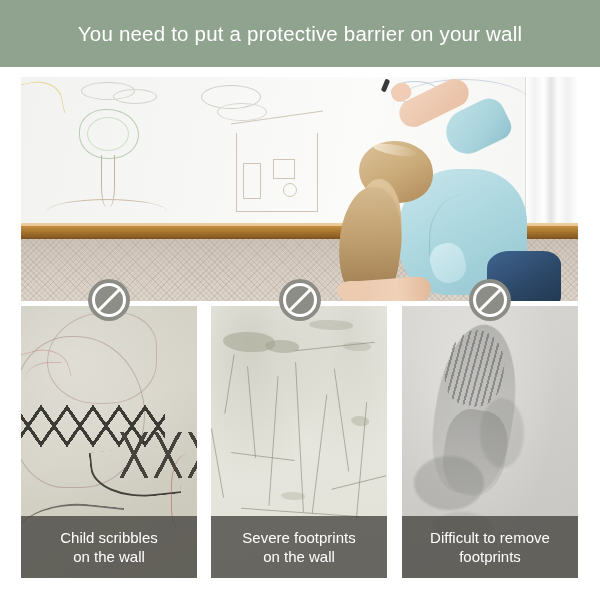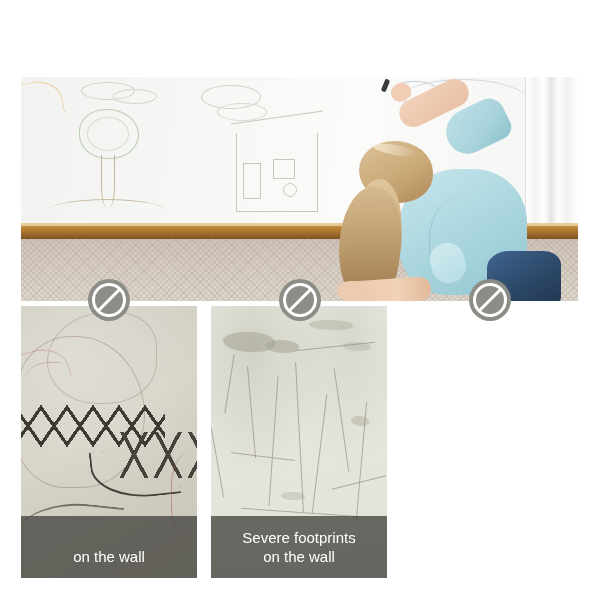--- a/index.html
+++ b/index.html
@@ -295,20 +295,23 @@
   }
   .b1{left:88px;top:279px;}
   .b2{left:279px;top:279px;}
   .b3{left:469px;top:279px;}
 </style>
 </head>
 <body>
 
 <div class="page">
 
+  <div class="banner">
+    <div class="banner-title">You need to put a protective barrier on your wall</div>
+  </div>
 
   <div class="hero">
     <div class="hero-wall">
       <div class="ray"></div>
       <div class="scribble cloud-a"></div>
       <div class="scribble cloud-b"></div>
       <div class="scribble cloud-c"></div>
       <div class="scribble cloud-d"></div>
       <div class="scribble cloud-e"></div>
       <div class="arc-big"></div>
@@ -357,21 +360,21 @@
         <div class="sc pink-a"></div>
         <div class="sc pink-b"></div>
         <div class="sc zig"></div>
         <div class="sc zig2"></div>
         <div class="sc swoop"></div>
         <div class="sc red-edge"></div>
         <div class="sc dark-streak"></div>
       </div>
       <div class="caption">
         <div class="caption-text">
-          <br>
+          <span>Child scribbles</span><br>
           <span>on the wall</span>
         </div>
       </div>
     </div>
 
     <div class="panel p2">
       <div class="panel-img wall2">
         <div class="chip" style="left:12px;top:26px;width:52px;height:20px;"></div>
         <div class="chip" style="left:54px;top:34px;width:34px;height:13px;"></div>
         <div class="chip" style="left:98px;top:14px;width:44px;height:10px;opacity:.7;"></div>
@@ -392,20 +395,36 @@
         <div class="scratch" style="left:120px;top:176px;width:56px;height:1.3px;transform:rotate(-14deg);"></div>
       </div>
       <div class="caption">
         <div class="caption-text">
           <span>Severe footprints</span><br>
           <span>on the wall</span>
         </div>
       </div>
     </div>
 
+    <div class="panel p3">
+      <div class="panel-img wall3">
+        <div class="shoe"></div>
+        <div class="shoe-heel"></div>
+        <div class="shoe-tread"></div>
+        <div class="smudge" style="left:12px;top:150px;width:70px;height:54px;"></div>
+        <div class="smudge" style="left:78px;top:92px;width:44px;height:70px;opacity:.7;"></div>
+        <div class="smudge" style="left:30px;top:206px;width:60px;height:30px;opacity:.55;"></div>
+      </div>
+      <div class="caption">
+        <div class="caption-text">
+          <span>Difficult to remove</span><br>
+          <span>footprints</span>
+        </div>
+      </div>
+    </div>
   </div>
 
   <div class="badge b1">
     <div class="ring">
       <div class="slash"></div>
     </div>
   </div>
   <div class="badge b2">
     <div class="ring">
       <div class="slash"></div>

